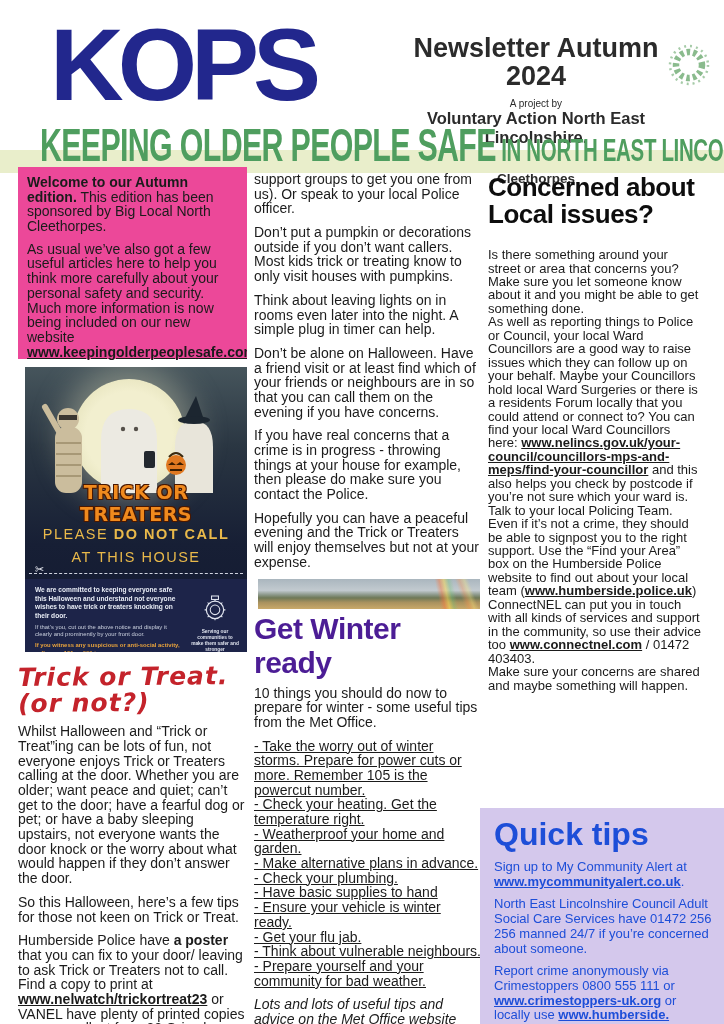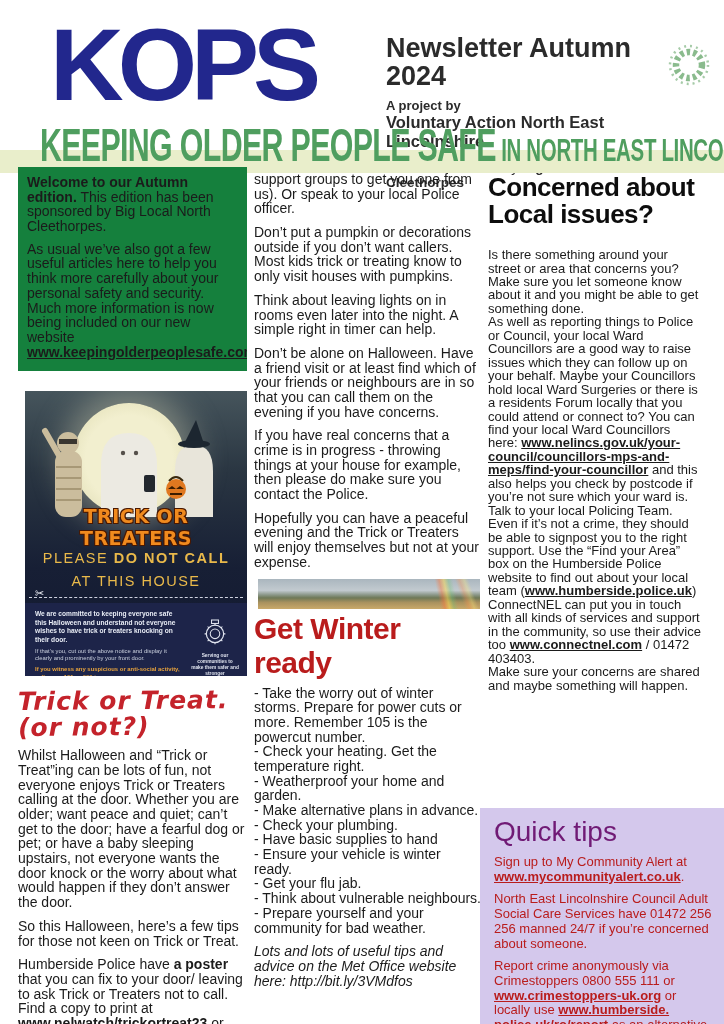--- a/index.html
+++ b/index.html
@@ -8,44 +8,44 @@
     background:#ffffff; overflow:hidden;
     font-family:"Liberation Sans", sans-serif; color:#1b1b1b;
   }
   
   .logo {
     position:absolute; left:50px; top:16px;
     font-size:102px; font-weight:900; letter-spacing:-6px;
     color:#22278d; line-height:0.98;
     font-family:"Liberation Sans", sans-serif;
   }
-  .header-right { position:absolute; left:386px; top:34px; width:300px; }
+  .header-right { position:absolute; left:386px; top:34px; width:300px;text-align:center; }
   .nl-title { font-size:27px; font-weight:bold; color:#2b2b2b; line-height:1.05; }
-  .project-by { font-size:13px; font-weight:bold; margin-top:7px; color:#2b2b2b; }
+  .project-by { font-size:10px; font-weight:normal; margin-top:7px; color:#2b2b2b; }
   .project-org { font-size:16.5px; font-weight:bold; color:#2b2b2b; }
   .funded { font-size:13.5px; margin-top:9px; color:#2b2b2b; }
   .funded b { font-weight:bold; }
   .flower { position:absolute; right:12px; top:42px; width:46px; height:46px; }
   .banner-strip { position:absolute; left:0; top:150px; width:724px; height:23px; background:#e9eecb; }
   .banner {
     position:absolute; left:40px; top:122px; white-space:nowrap;
     transform:scaleX(0.66); transform-origin:left bottom;
     color:#4f9e5f; font-weight:bold; line-height:1;
   }
   .banner-main { font-size:46px; letter-spacing:-1px; }
   .banner-sub  { font-size:31px; letter-spacing:-0.5px; }
   
   .col { position:absolute; overflow:hidden; }
   .col-left  { left:18px;  top:167px; width:229px; height:857px; }
   .col-mid   { left:254px; top:172px; width:227px; height:852px; }
   .col-right { left:488px; top:174px; width:214px; height:632px; }
   .p { font-size:14px; line-height:1.05; margin:0 0 9px 0; }
   .lnk { text-decoration:underline;font-weight:bold; }
   
-  .welcome { background:#15803d; padding:8px 9px 12px 9px; margin-bottom:20px; }
+  .welcome { background:#ec4899; padding:8px 9px 0 9px; margin-bottom:8px; }
   .welcome .p { margin-bottom:8px; }
   .welcome .p:last-child { margin-bottom:0; }
   .poster {
     position:relative; width:222px; height:285px; margin-left:7px;
     background:linear-gradient(180deg,#46555c 0%,#2a3642 28%,#171f35 62%,#121830 100%);
     overflow:hidden;
   }
   .moon { position:absolute; left:48px; top:12px; width:112px; height:112px; border-radius:50%;
     background:radial-gradient(circle,#f2efcf 55%,#dcd9ae 100%);
     box-shadow:0 0 30px 12px rgba(240,238,200,0.35); }
@@ -74,35 +74,35 @@
     margin:12px 0 9px 0; transform:rotate(-0.5deg);
   }
   
   .photo {
     width:222px; height:30px; margin:1px 0 3px 4px;
     background:
       linear-gradient(78deg, rgba(0,0,0,0) 80%, rgba(255,120,60,0.45) 82%, rgba(255,220,80,0.5) 84%, rgba(120,200,120,0.35) 86%, rgba(0,0,0,0) 88%),
       linear-gradient(70deg, rgba(0,0,0,0) 89%, rgba(255,150,80,0.35) 91%, rgba(255,230,120,0.35) 93%, rgba(0,0,0,0) 95%),
       linear-gradient(180deg,#aab6be 0%,#c2cacf 38%,#8e9a8d 52%,#6e7857 63%,#a8915e 78%,#c9a96a 100%);
   }
-  .winter-heading { font-size:30px; font-weight:bold; color:#b91c1c; letter-spacing:-0.5px; margin:0 0 6px 0; }
-  .tips div { font-size:14px; line-height:1.05; }
+  .winter-heading { font-size:30px; font-weight:bold; color:#4c1d95; letter-spacing:-0.5px; margin:0 0 6px 0; }
+  .tips div { font-size:14px; line-height:1.05;text-decoration:underline; }
   .note { font-style:italic; margin-top:9px; }
   
   .concerned-heading { font-size:26px; font-weight:bold; color:#0d0d0d; line-height:1.04;
     letter-spacing:-0.5px; margin:0 0 20px 0; }
   .col-right .p { margin:0; font-size:13px; line-height:1.035; }
   
   .quick-tips {
     position:absolute; left:480px; top:808px; width:244px; height:216px;
     background:#d4c8ec; box-sizing:border-box; padding:8px 12px 0 14px;
     color:#54506b; overflow:hidden;
   }
-  .qt-heading { font-size:28px; font-weight:normal; color:#701a75; margin:0 0 7px 0; }
-  .quick-tips .p { font-size:13px; line-height:1.15; margin:0 0 7px 0; color:#b91c1c; }
+  .qt-heading { font-size:32px; font-weight:bold; color:#1d4ed8; margin:0 0 7px 0; }
+  .quick-tips .p { font-size:13px; line-height:1.15; margin:0 0 7px 0; color:#1d4ed8; }
 </style>
 </head>
 <body>
 
 <div class="page">
 
   <div class="logo">KOPS</div>
 
   <div class="header-right">
     <div class="nl-title">Newsletter Autumn 2024</div>
@@ -180,27 +180,28 @@
       <span>(or not?)</span>
     </div>
     <div class="p">Whilst Halloween and “Trick or Treat”ing can be lots of fun, not everyone enjoys Trick or Treaters calling at the door.  Whether you are older; want peace and quiet; can’t get to the door; have a fearful dog or pet; or have a baby sleeping upstairs, not everyone wants the door knock or the worry about what would happen if they don’t answer the door.</div>
     <div class="p">So this Halloween, here’s a few tips for those not keen on Trick or Treat.</div>
     <div class="p"><span>Humberside Police have </span><b>a poster</b><span> that you can fix to your door/ leaving to ask Trick or Treaters not to call. Find a copy to print at </span><span class="lnk">www.nelwatch/trickortreat23</span><span> or VANEL have plenty of printed copies you can collect from 82 Grimsby Road (or ask one of your</span></div>
   </div>
 
   <div class="col col-mid">
     <div class="p">support groups to get you one from us). Or speak to your local Police officer.</div>
     <div class="p">Don’t put a pumpkin or decorations outside if you don’t want callers. Most kids trick or treating know to only visit houses with pumpkins.</div>
-    <div class="p">Think about leaving lights on in rooms even later into the night. A simple right in timer can help.</div>
+    <div class="p">Think about leaving lights on in rooms even later into the night. A simple plug in timer can help.</div>
     <div class="p">Don’t be alone on Halloween. Have a friend visit or at least find which of your friends or neighbours are in so that you can call them on the evening if you have concerns.</div>
     <div class="p">If you have real concerns that a crime is in progress - throwing things at your house for example, then please do make sure you contact the Police.</div>
     <div class="p">Hopefully you can have a peaceful evening and the Trick or Treaters will enjoy themselves but not at your expense.</div>
 
     <div class="photo"></div>
     <div class="winter-heading">Get Winter ready</div>
+    <div class="p">10 things you should do now to prepare for winter - some useful tips from the Met Office.</div>
     <div class="tips">
       <div>- Take the worry out of winter storms. Prepare for power cuts or more. Remember 105 is the powercut number.</div>
       <div>- Check your heating. Get the temperature right.</div>
       <div>- Weatherproof your home and garden.</div>
       <div>- Make alternative plans in advance.</div>
       <div>- Check your plumbing.</div>
       <div>- Have basic supplies to hand</div>
       <div>- Ensure your vehicle is winter ready.</div>
       <div>- Get your flu jab.</div>
       <div>- Think about vulnerable neighbours.</div>

